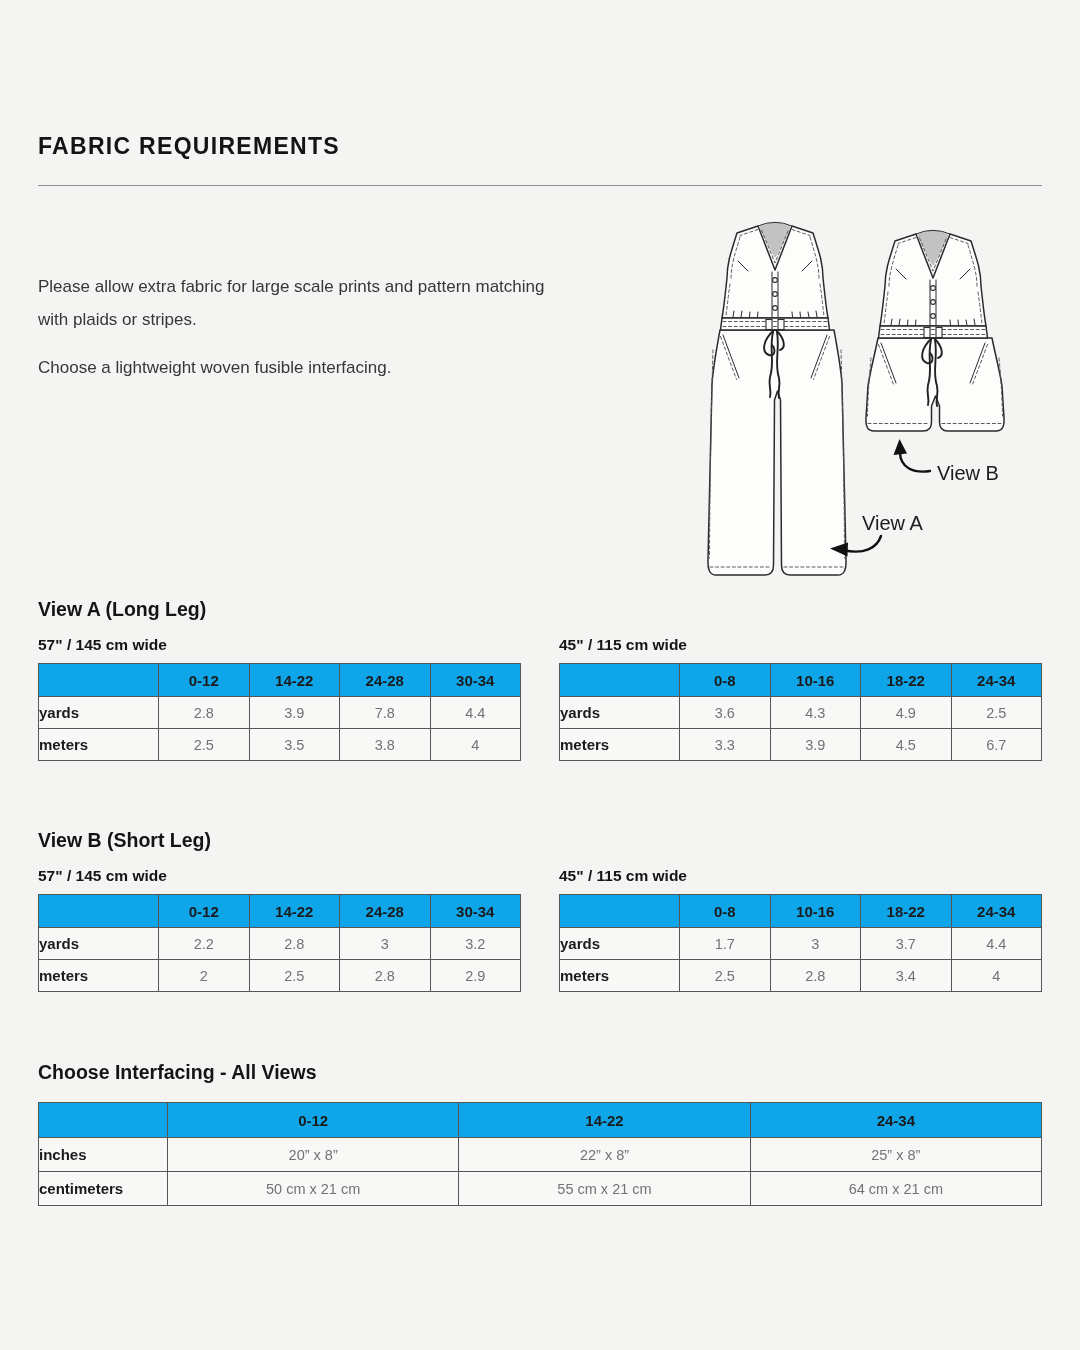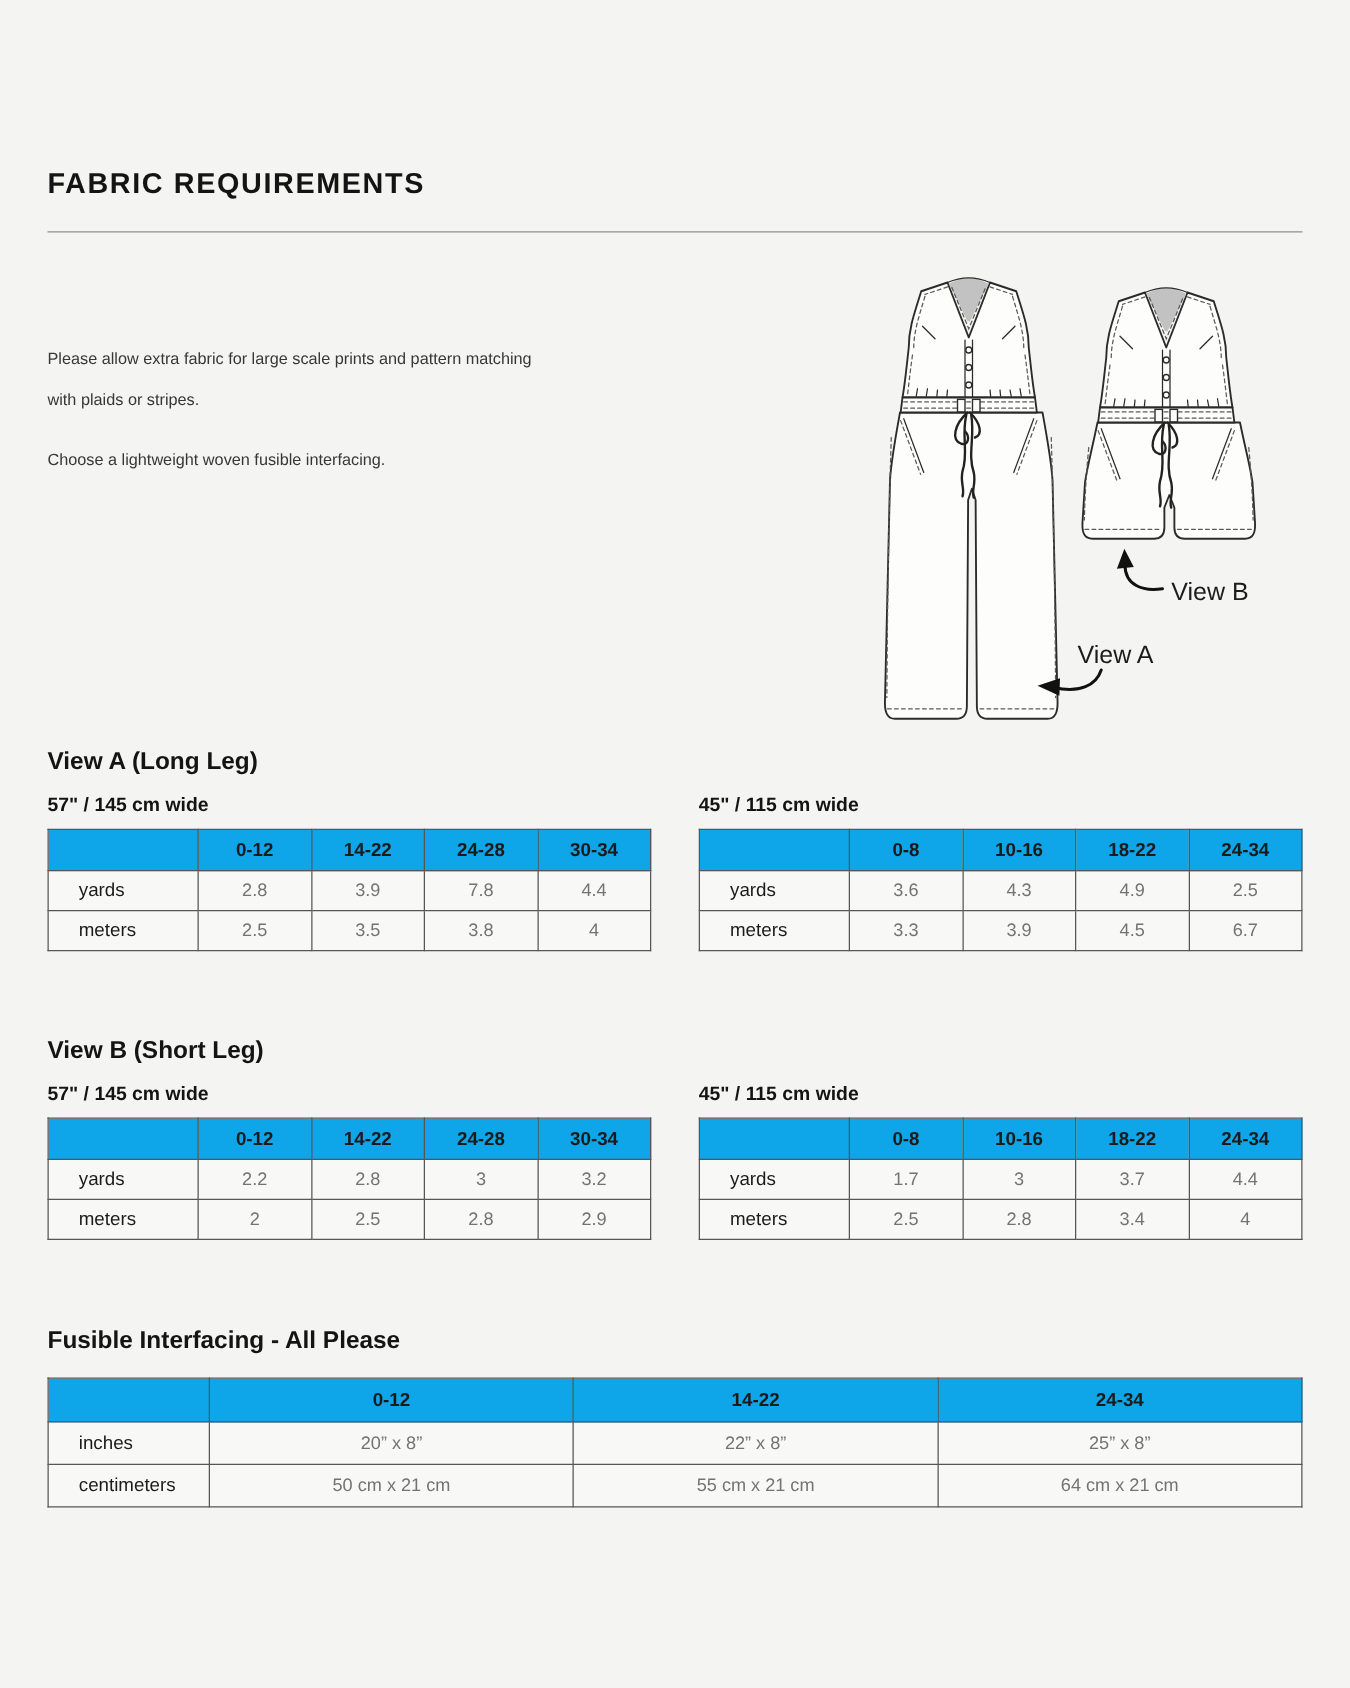--- a/index.html
+++ b/index.html
@@ -5,39 +5,39 @@
   html,body{margin:0;padding:0;}
   .page{
     position:relative;width:1080px;height:1350px;background:#f4f4f3;
     font-family:"Liberation Sans",sans-serif;overflow:hidden;color:#131313;
   }
   .title{
     position:absolute;left:38px;top:133px;margin:0;
     font-size:23px;font-weight:700;letter-spacing:1.3px;color:#141414;
   }
   .divider{position:absolute;left:38px;top:185px;width:1004px;height:1px;background:#8f8f8f;}
-  .intro{position:absolute;left:38px;top:270px;width:660px;font-size:13px;color:#373737;line-height:33px;}
+  .intro{position:absolute;left:38px;top:270px;width:660px;font-size:17px;color:#373737;line-height:33px;}
   .intro p{margin:0;}
   .intro p + p{margin-top:15px;}
   .illustration{position:absolute;left:680px;top:200px;width:370px;height:400px;}
 
   .section{position:absolute;left:38px;width:1004px;}
   #sec-view-a{top:598px;}
   #sec-view-b{top:829px;}
   #sec-interfacing{top:1061px;}
   .section h2{margin:0;font-size:19.5px;font-weight:700;color:#141414;}
   .tables-row{display:flex;gap:38px;margin-top:15px;}
   .tbl-block{width:483px;}
   .subtitle{margin:0 0 9px 0;font-size:15.5px;font-weight:700;color:#141414;}
 
   .table-wrap table{border-collapse:collapse;table-layout:fixed;width:483px;background:#f8f8f7;}
   .table-wrap th,.table-wrap td{border:1px solid #565656;padding:0;}
   .table-wrap thead th{height:32px;background:#0ea5e9;font-size:15px;font-weight:700;color:#1b1b1b;text-align:center;}
   .table-wrap th.corner,.table-wrap th.rowlabel{width:119px;}
-  .table-wrap tbody th.rowlabel{text-align:left;padding-left:24px;font-size:15px;font-weight:400;color:#1b1b1b;height:31px;background:#f8f8f7;}
+  .table-wrap tbody th.rowlabel{text-align:left;padding-left:0;font-size:15px;font-weight:700;color:#1b1b1b;height:31px;background:#f8f8f7;}
   .table-wrap td{text-align:center;color:#737373;font-size:14.5px;height:31px;}
 
   .table-wrap.wide{margin-top:18px;}
   .table-wrap.wide table{width:1004px;}
   .table-wrap.wide th.corner,.table-wrap.wide th.rowlabel{width:128px;}
   .table-wrap.wide thead th{height:34px;}
   .table-wrap.wide td,.table-wrap.wide tbody th.rowlabel{height:33px;}
 
   
   .fillw{fill:#fdfdfc;stroke:#2b2b2b;stroke-width:1.5;stroke-linejoin:round;}
@@ -277,21 +277,21 @@
                   <td>4</td>
                 </tr>
               </tbody>
             </table>
           </div>
       </div>
     </div>
   </div>
 
   <div class="section" id="sec-interfacing">
-    <h2>Fusible Interfacing - All Please</h2>
+    <h2>Choose Interfacing - All Views</h2>
     <div class="table-wrap wide">
         <table>
           <thead>
             <tr>
               <th class="corner"></th>
               <th class="colhead">0-12</th>
               <th class="colhead">14-22</th>
               <th class="colhead">24-34</th>
             </tr>
           </thead>

